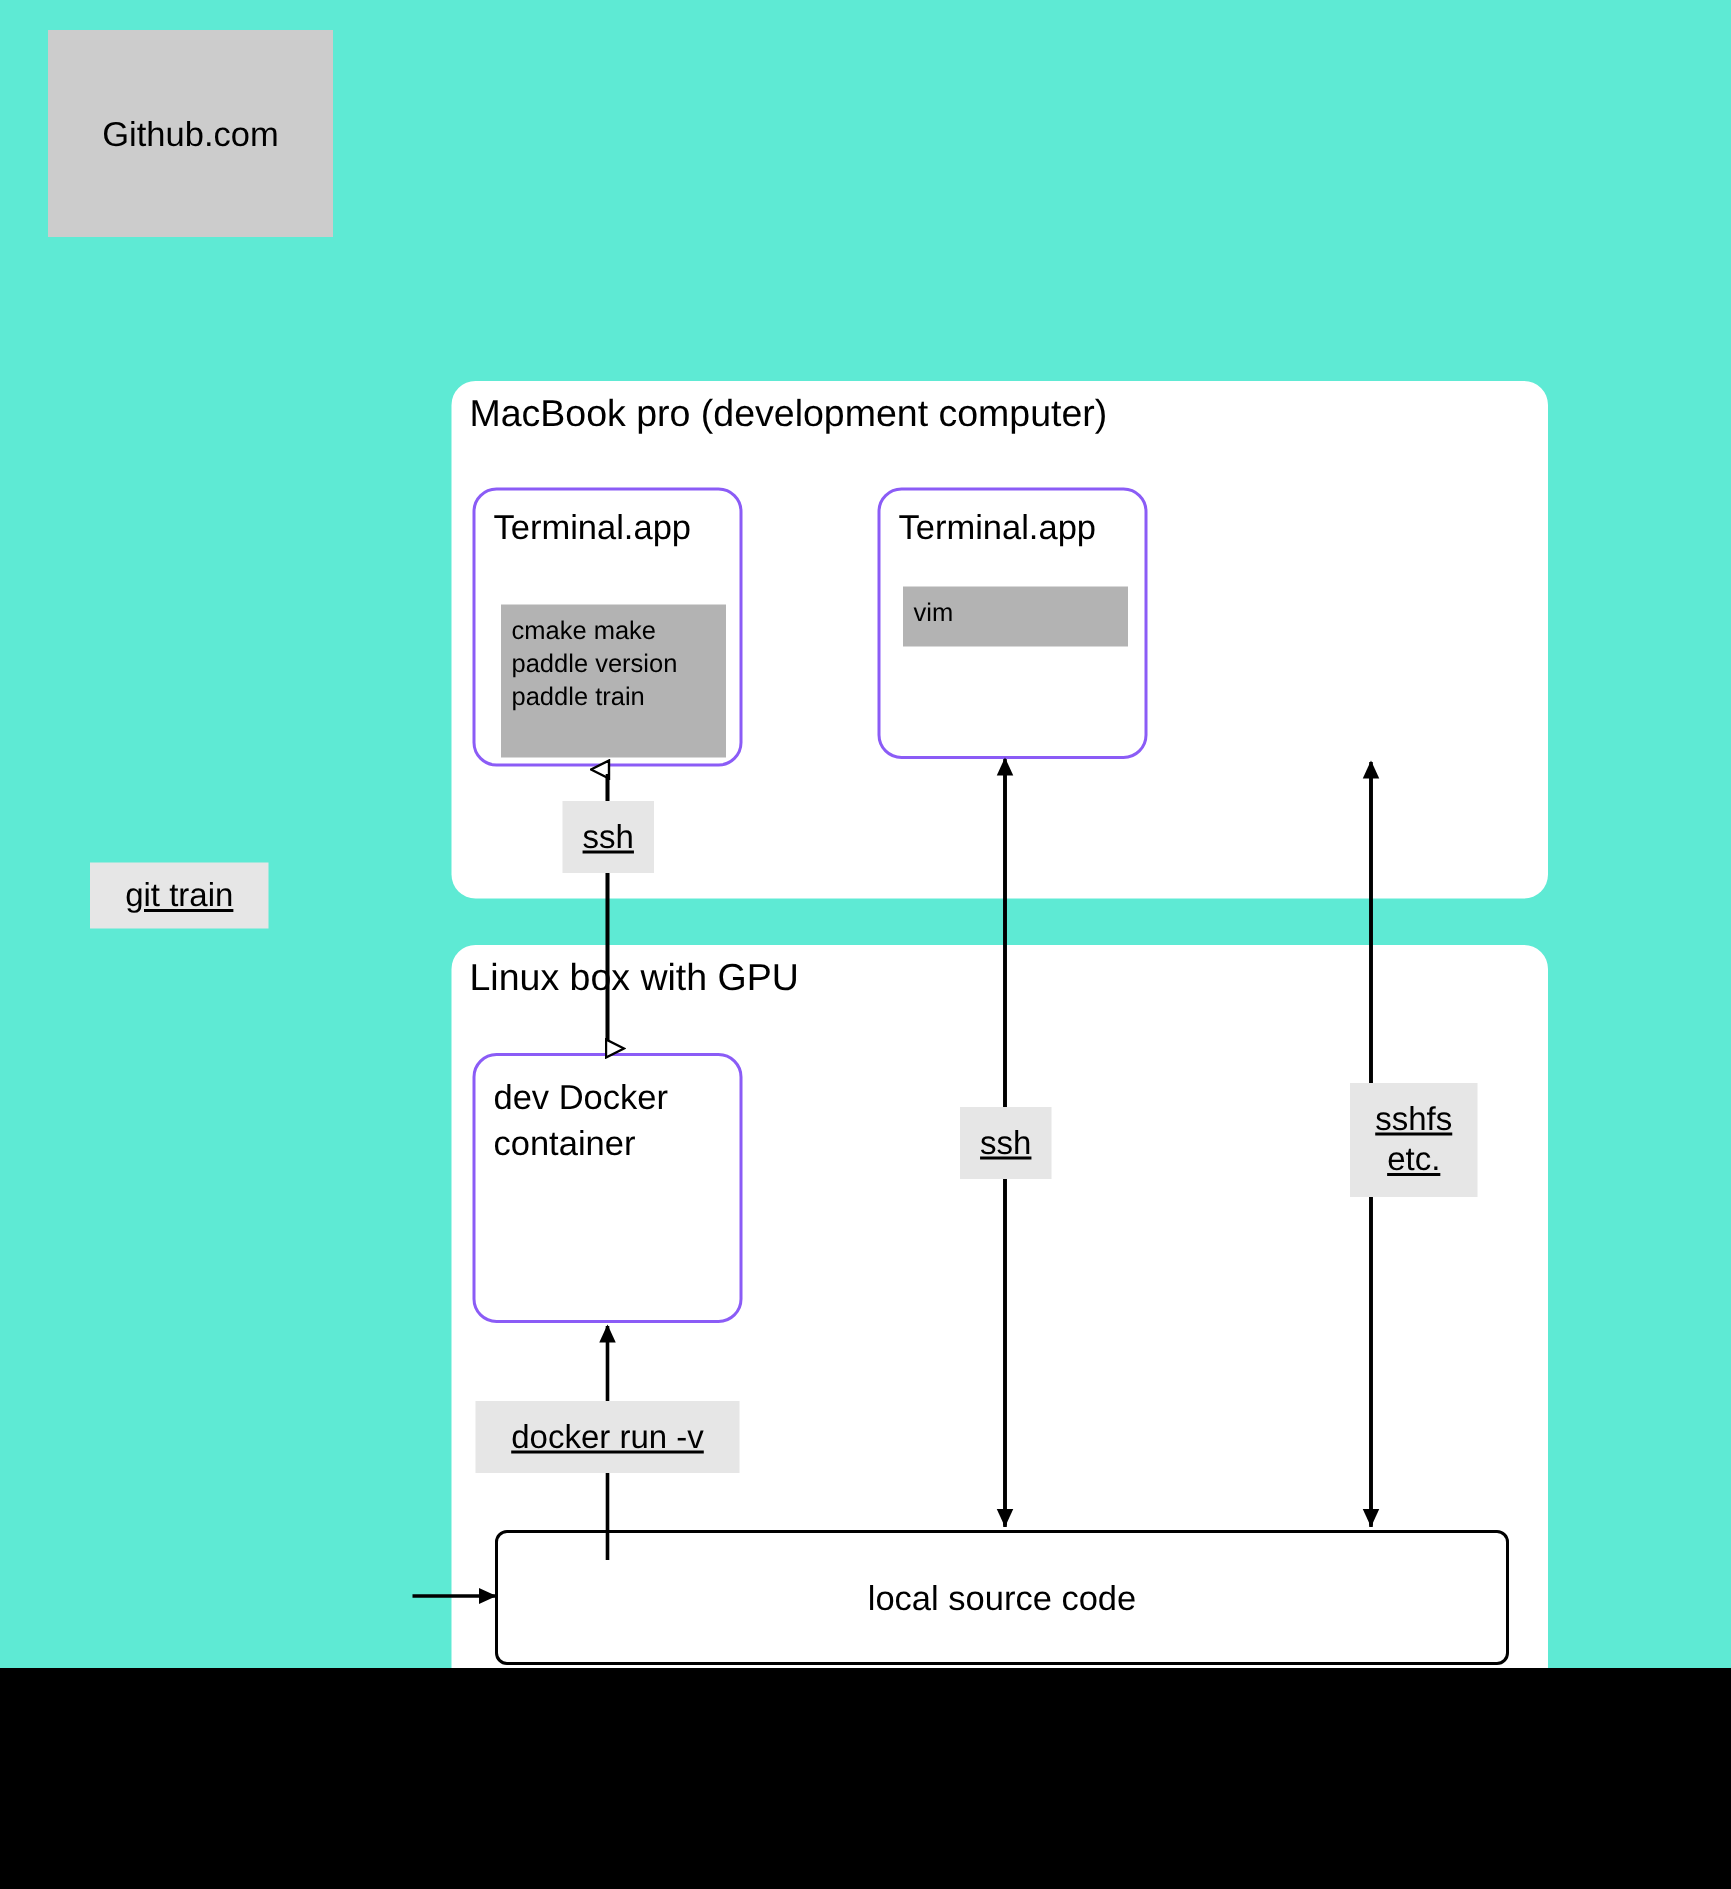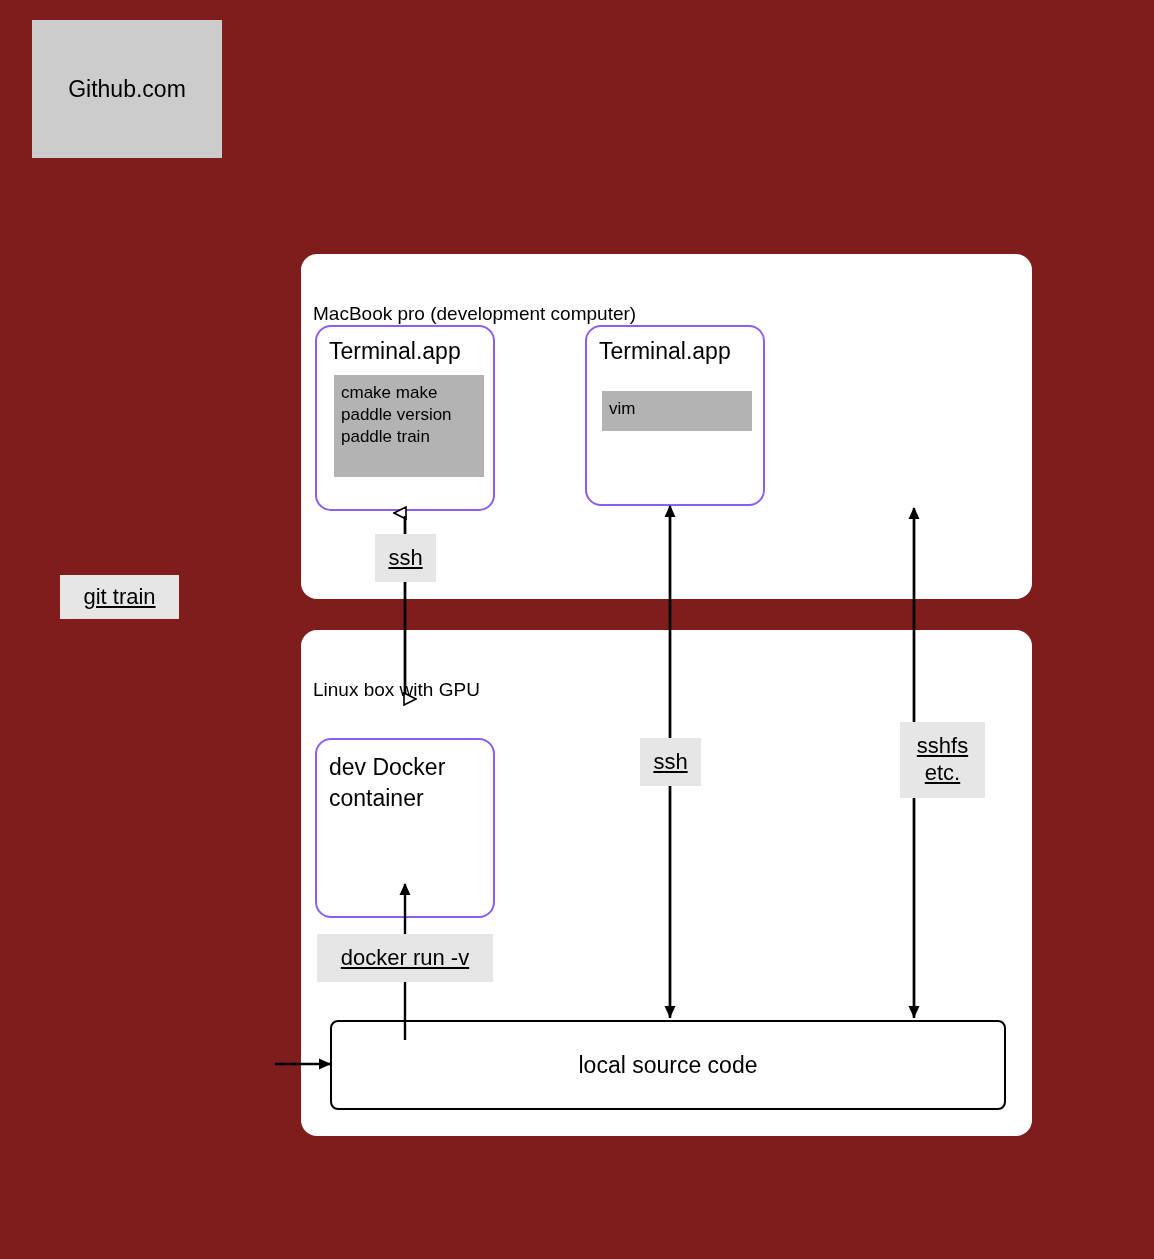--- a/index.html
+++ b/index.html
@@ -6,22 +6,22 @@
     margin: 0;
     padding: 0;
     background: #000000;
   }
   body {
     font-family: "Liberation Sans", sans-serif;
   }
   #canvas {
     position: relative;
     width: 1154px;
-    height: 1259px;
-    background: #7f1d1d;
+    height: 1112px;
+    background: #5eead4;
     overflow: hidden;
   }
   .abs { position: absolute; }
 
   
   .github-box {
     left: 32px;
     top: 20px;
     width: 190px;
     height: 138px;
@@ -48,25 +48,24 @@
   #linux-panel {
     left: 301px;
     top: 630px;
     width: 731px;
     height: 506px;
   }
   .host-title {
     position: absolute;
     left: 12px;
     top: 10px;
-    font-size: 19px;
+    font-size: 25px;
     color: #000000;
     white-space: nowrap;
     line-height: 1;
-    margin-top: 40px;
   }
 
   
   .app-box {
     position: absolute;
     background: #ffffff;
     border: 2px solid #8b5cf6;
     border-radius: 16px;
     box-sizing: border-box;
   }
@@ -145,38 +144,38 @@
   <div class="abs github-box">
     <span>Github.com</span>
   </div>
 
   <div class="abs host-panel" id="macbook-panel">
 
     <div class="host-title">MacBook pro (development computer)</div>
 
     <div class="app-box" style="left:14px; top:71px; width:180px; height:186px;">
       <div class="app-title">Terminal.app</div>
-      <div class="cmd-box" style="left:17px; top:48px; width:150px; height:102px;">cmake
+      <div class="cmd-box" style="left:17px; top:76px; width:150px; height:102px;">cmake
 make
 paddle version
 paddle train</div>
     </div>
 
     <div class="app-box" style="left:284px; top:71px; width:180px; height:181px;">
       <div class="app-title">Terminal.app</div>
       <div class="cmd-box" style="left:15px; top:64px; width:150px; height:40px;">vim</div>
     </div>
 
   </div>
 
   <div class="abs host-panel" id="linux-panel">
 
     <div class="host-title">Linux box with GPU</div>
 
-    <div class="app-box" style="left:14px; top:72px; width:180px; height:180px;margin-top:36px;">
+    <div class="app-box" style="left:14px; top:72px; width:180px; height:180px;">
       <div class="app-title two-line" style="white-space: pre-line;">dev Docker
 container</div>
     </div>
   </div>
 
   <div id="local-source-box">
     <span>local source code</span>
   </div>
 
   <svg id="connectors" viewBox="0 0 1154 1259">

